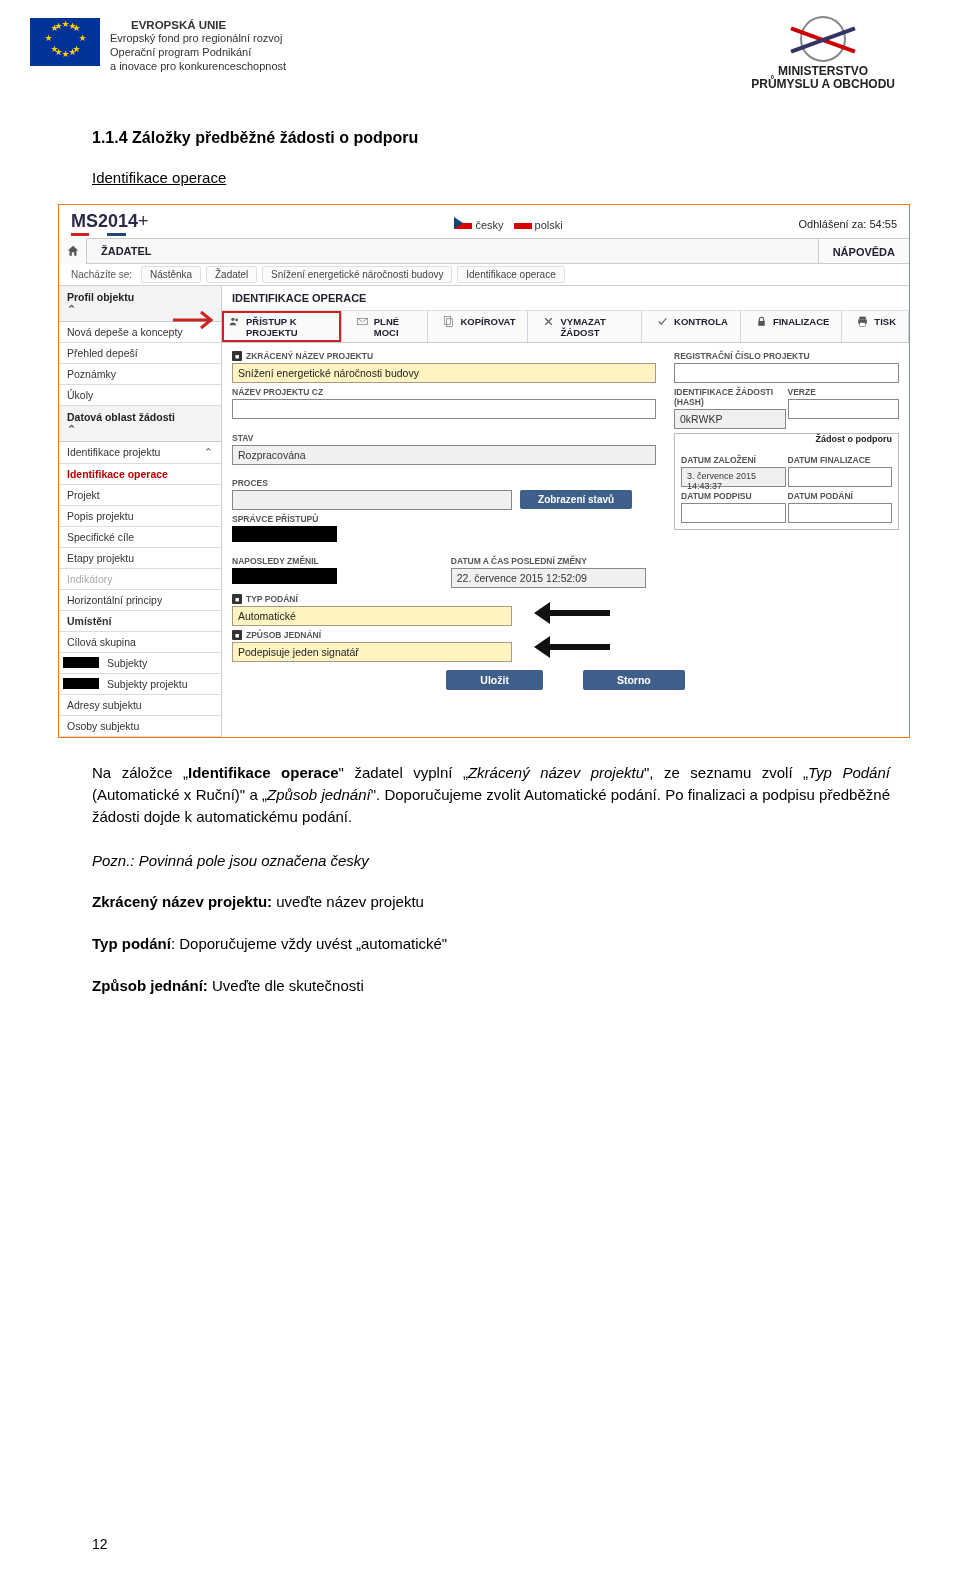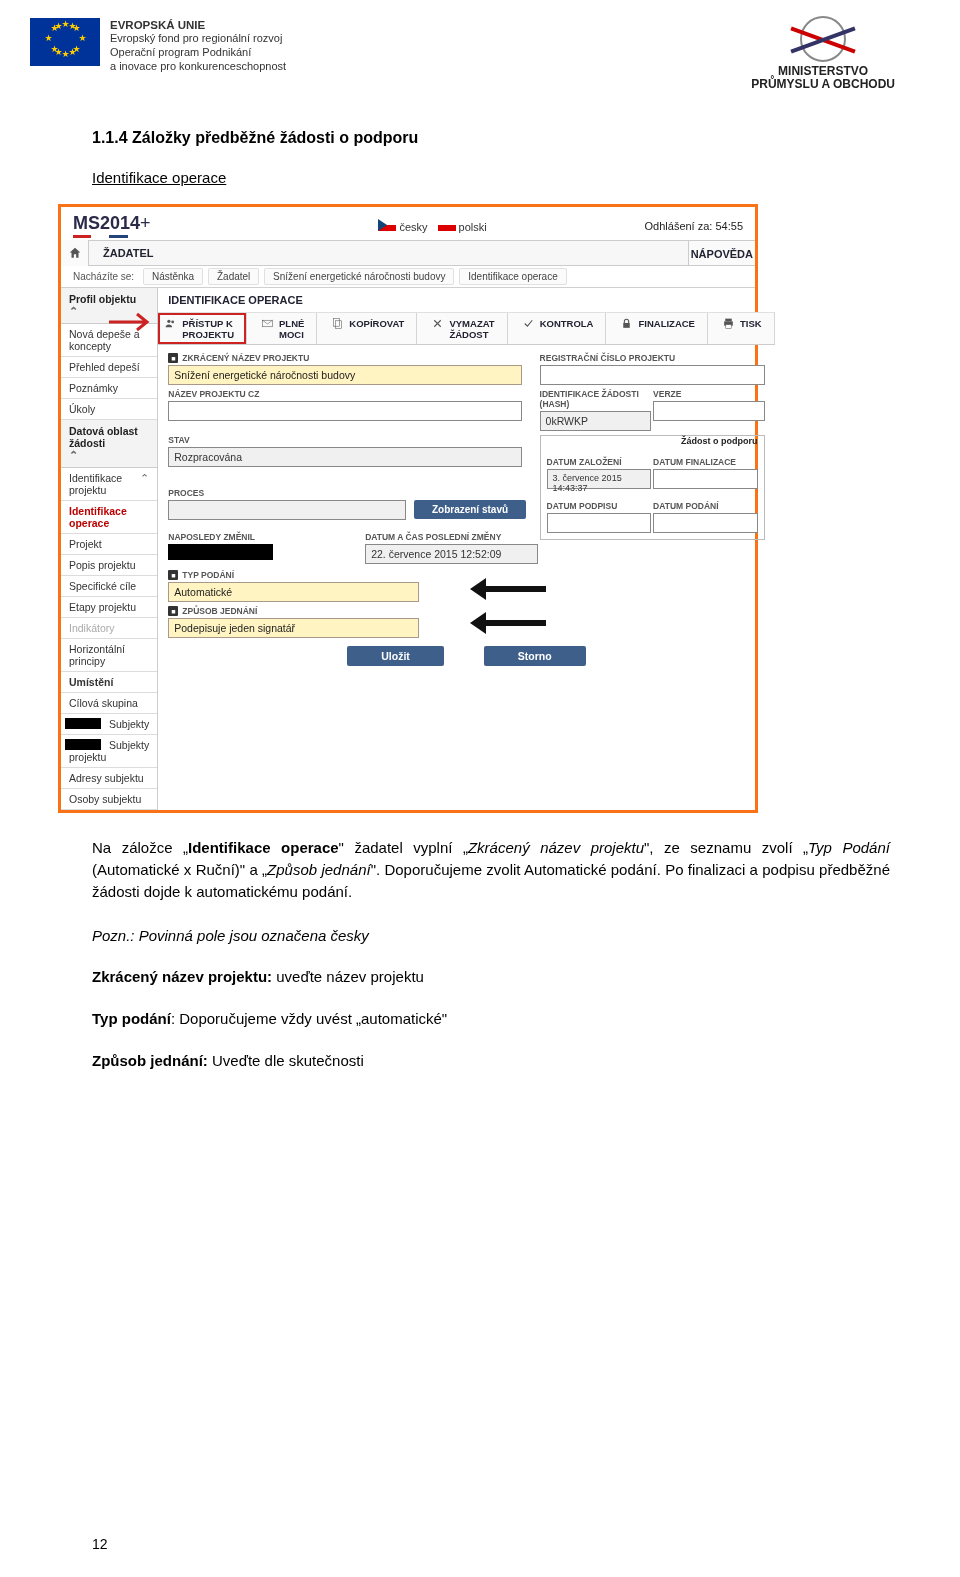--- a/index.html
+++ b/index.html
@@ -19,21 +19,21 @@
     .eu-block { display: flex; align-items: flex-start; gap: 10px; }
     .eu-flag {
       width: 70px; height: 48px; background: #003399;
       position: relative; display: flex; align-items: center; justify-content: center;
     }
     .eu-flag .star {
       position: absolute; color: #ffcc00; font-size: 9px;
       width: 9px; height: 9px; text-align: center; line-height: 9px;
     }
     .eu-text { font-size: 11px; line-height: 1.25; color: #333; }
-    .eu-text .t1 { font-weight: bold; font-size: 11.5px; }
+    .eu-text .t1 { font-weight: bold; font-size: 11.5px; margin-left: 21px; }
     .mpo-block { text-align: center; }
     .mpo-logo {
       width: 64px; height: 44px; margin: 0 auto 3px; position: relative;
     }
     .mpo-sphere {
       width: 46px; height: 46px; border: 2px solid #888; border-radius: 50%;
       position: absolute; left: 9px; top: -2px; background: #fff;
     }
     .mpo-cross1, .mpo-cross2 {
       position: absolute; background: #c00; height: 4px; width: 68px; top: 20px; left: -2px;
@@ -41,21 +41,21 @@
     .mpo-cross1 { transform: rotate(20deg); }
     .mpo-cross2 { transform: rotate(-20deg); background: #336; }
     .mpo-text { font-size: 12px; font-weight: bold; line-height: 1.1; color: #222; }
 
     .doc-body { padding: 10px 70px 30px 92px; }
     .section-num { font-size: 16px; font-weight: bold; margin-top: 18px; margin-bottom: 22px; }
     .subheading { font-size: 15px; text-decoration: underline; margin-bottom: 18px; }
 
     
     .screenshot {
-      width: 700px; border: 3px solid #f97316; margin-left: -34px;
+      width: 852px; border: 1px solid #f97316; margin-left: -34px;
       font-size: 11px; color: #222;
     }
     .ss-topbar {
       display: flex; align-items: center; justify-content: space-between;
       padding: 6px 12px 2px 12px; background: #fff;
     }
     .ms-logo { font-size: 18px; font-weight: bold; color: #2a2a4a; }
     .ms-logo .plus { font-weight: normal; }
     .ms-underline { width: 55px; height: 3px; background: linear-gradient(to right, #c22 33%, #fff 33% 66%, #25457a 66%); margin-top: 1px; }
     .lang-flags { display: flex; gap: 10px; font-size: 11px; color: #333; margin-left: 70px; }
@@ -74,21 +74,21 @@
     .ss-tabbar .lft { display: flex; align-items: center; }
     .ss-tabbar .home {
       width: 28px; height: 26px; display: flex; align-items: center; justify-content: center;
       border-right: 1px solid #ccc; background: #fafafa;
     }
     .ss-tabbar .tab {
       padding: 0 14px; font-weight: bold; line-height: 26px; font-size: 11px;
       color: #223;
     }
     .ss-tabbar .tab-right {
-      padding: 0 2px; font-weight: bold; line-height: 26px; background: #fafafa;
+      padding: 0 14px; font-weight: bold; line-height: 26px; background: #fafafa;
       border-left: 1px solid #ccc; color: #223;
     }
     .ss-breadcrumb {
       background: #fff; padding: 5px 12px; font-size: 10px; color: #444;
       border-bottom: 1px solid #d0d0d0;
     }
     .ss-breadcrumb .lbl { color: #555; margin-right: 6px; }
     .ss-breadcrumb .bc { padding: 2px 8px; background: #fbfbfb; border: 1px solid #e0e0e0; border-radius: 2px; margin-right: 2px; }
 
     .ss-main { display: flex; }
@@ -401,21 +401,21 @@
               <div class="mini-row">
                 <div class="mini-col">
                   <div class="ss-lbl">DATUM ZALOŽENÍ</div>
                   <div class="ss-inp ro" style="font-size:9px;">3. července 2015 14:43:37</div>
                 </div>
                 <div class="mini-col">
                   <div class="ss-lbl">DATUM FINALIZACE</div>
                   <div class="ss-inp blank"></div>
                 </div>
               </div>
-              <div class="mini-row" style="margin-top:12px;">
+              <div class="mini-row" style="margin-top:4px;">
                 <div class="mini-col">
                   <div class="ss-lbl">DATUM PODPISU</div>
                   <div class="ss-inp blank"></div>
                 </div>
                 <div class="mini-col">
                   <div class="ss-lbl">DATUM PODÁNÍ</div>
                   <div class="ss-inp blank"></div>
                 </div>
               </div>
             </div>
@@ -424,20 +424,26 @@
           <div class="ss-row" style="margin-top:-56px; width:60%;">
             <div class="ss-col">
               <div class="ss-lbl">PROCES</div>
               <div style="display:flex; gap:8px; align-items:flex-start;">
                 <div class="ss-inp ro" style="flex:1;"></div>
                 <button class="zobraz-btn">Zobrazení stavů</button>
               </div>
             </div>
           </div>
 
+          <div class="ss-row" style="width:40%; margin-top:4px;">
+            <div class="ss-col">
+              <div class="ss-lbl">SPRÁVCE PŘÍSTUPŮ</div>
+              <div class="redact" style="width:105px; height:16px;"></div>
+            </div>
+          </div>
 
           <div class="ss-row" style="width:62%; margin-top:12px;gap:24px;">
             <div class="ss-col">
               <div class="ss-lbl">NAPOSLEDY ZMĚNIL</div>
               <div class="redact" style="width:105px; height:16px;"></div>
             </div>
             <div class="ss-col">
               <div class="ss-lbl">DATUM A ČAS POSLEDNÍ ZMĚNY</div>
               <div class="ss-inp ro">22. července 2015 12:52:09</div>
             </div>

